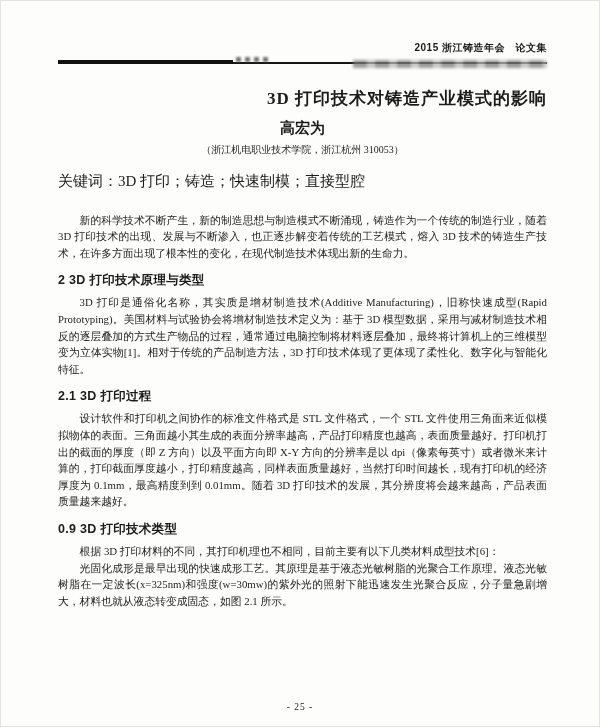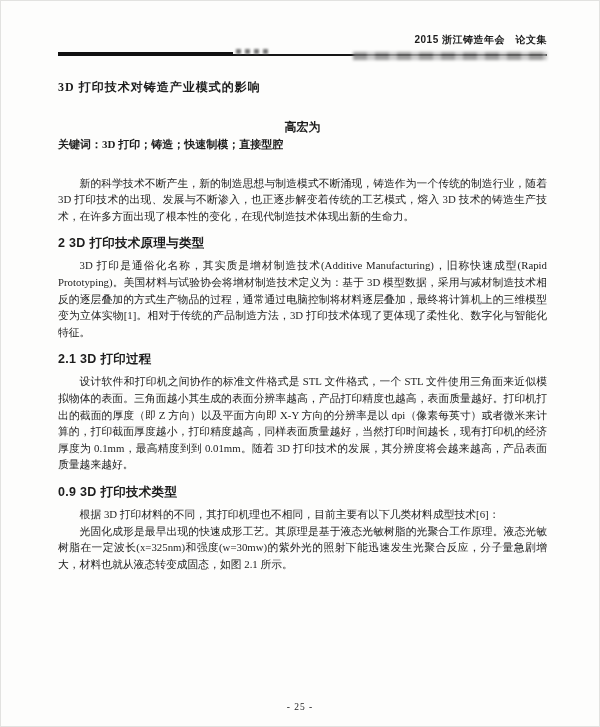--- a/index.html
+++ b/index.html
@@ -7,21 +7,21 @@
   body {
     position: relative;
     background: #fdfdfc;
     color: #1c1c1c;
     font-family: "Liberation Serif", serif;
     overflow: hidden;
     border: 1px solid #e2e2e0;
   }
   .page {
     position: absolute;
-    left: 57px; top: 8px;
+    left: 57px; top: 16px;
     width: 489px; height: 515px;
   }
   
   .hdr { position: absolute; top: 0; left: 0; width: 100%; height: 56px; }
   .hdr-text {
     position: absolute; top: 24px; right: 0;
     font-family: "Liberation Sans", sans-serif;
     font-weight: bold; font-size: 10px; letter-spacing: .5px;
   }
   .hdr-rule {
@@ -37,39 +37,39 @@
     background: repeating-linear-gradient(90deg,#555 0 5px,transparent 5px 9px);
     filter: blur(1px); opacity: .8;
   }
   .hdr-smudge-b {
     position: absolute; top: 43px; left: 295px; width: 194px; height: 8px;
     background: repeating-linear-gradient(90deg,#7a7a7a 0 14px,#b9b9b9 14px 22px);
     filter: blur(1.4px); opacity: .75;
   }
   
   .title {
-    margin-top: 70px; text-align: left;
-    font-size: 12px; font-weight: bold; letter-spacing: 1px;
+    margin-top: 70px; text-align: right;
+    font-size: 17px; font-weight: bold; letter-spacing: 1px;
   }
   .author {
-    margin-top: 23px; text-align: center;
-    font-size: 12px; font-weight: bold;
+    margin-top: 9px; text-align: center;
+    font-size: 15px; font-weight: bold;
   }
   .affil {
     margin-top: 5px; text-align: center;
     font-size: 10px;
   }
   .abstract {
     margin-top: 10px;
     font-size: 10.2px; font-weight: bold;
     line-height: 15.6px; text-align: justify;
   }
   .keywords {
-    margin-top: 1px;
-    font-size: 11px; font-weight: bold; line-height: 15.6px;
+    margin-top: 17px;
+    font-size: 15px; font-weight: normal; line-height: 15.6px;
   }
   
   .sections { margin-top: 22px; }
   h2.sec {
     font-family: "Liberation Sans", sans-serif;
     font-size: 12.5px; font-weight: bold;
     margin-top: 11px; margin-bottom: 5px; letter-spacing: .3px;
   }
   p.para {
     font-size: 10.8px; line-height: 16.6px;
@@ -89,20 +89,21 @@
   <div class="hdr">
     <div class="hdr-text">2015 浙江铸造年会　论文集</div>
     <div class="hdr-rule"></div>
     <div class="hdr-rule-thick"></div>
     <div class="hdr-smudge-a"></div>
     <div class="hdr-smudge-b"></div>
   </div>
 
   <h1 class="title">3D 打印技术对铸造产业模式的影响</h1>
   <div class="author">高宏为</div>
+  <div class="affil">（浙江机电职业技术学院，浙江杭州 310053）</div>
 
 
   <p class="keywords"><span>关键词：</span><span>3D 打印；铸造；快速制模；直接型腔</span></p>
 
   <div class="sections">
 
     <section>
       <p class="para">新的科学技术不断产生，新的制造思想与制造模式不断涌现，铸造作为一个传统的制造行业，随着 3D 打印技术的出现、发展与不断渗入，也正逐步解变着传统的工艺模式，熔入 3D 技术的铸造生产技术，在许多方面出现了根本性的变化，在现代制造技术体现出新的生命力。</p>
     </section>
 

